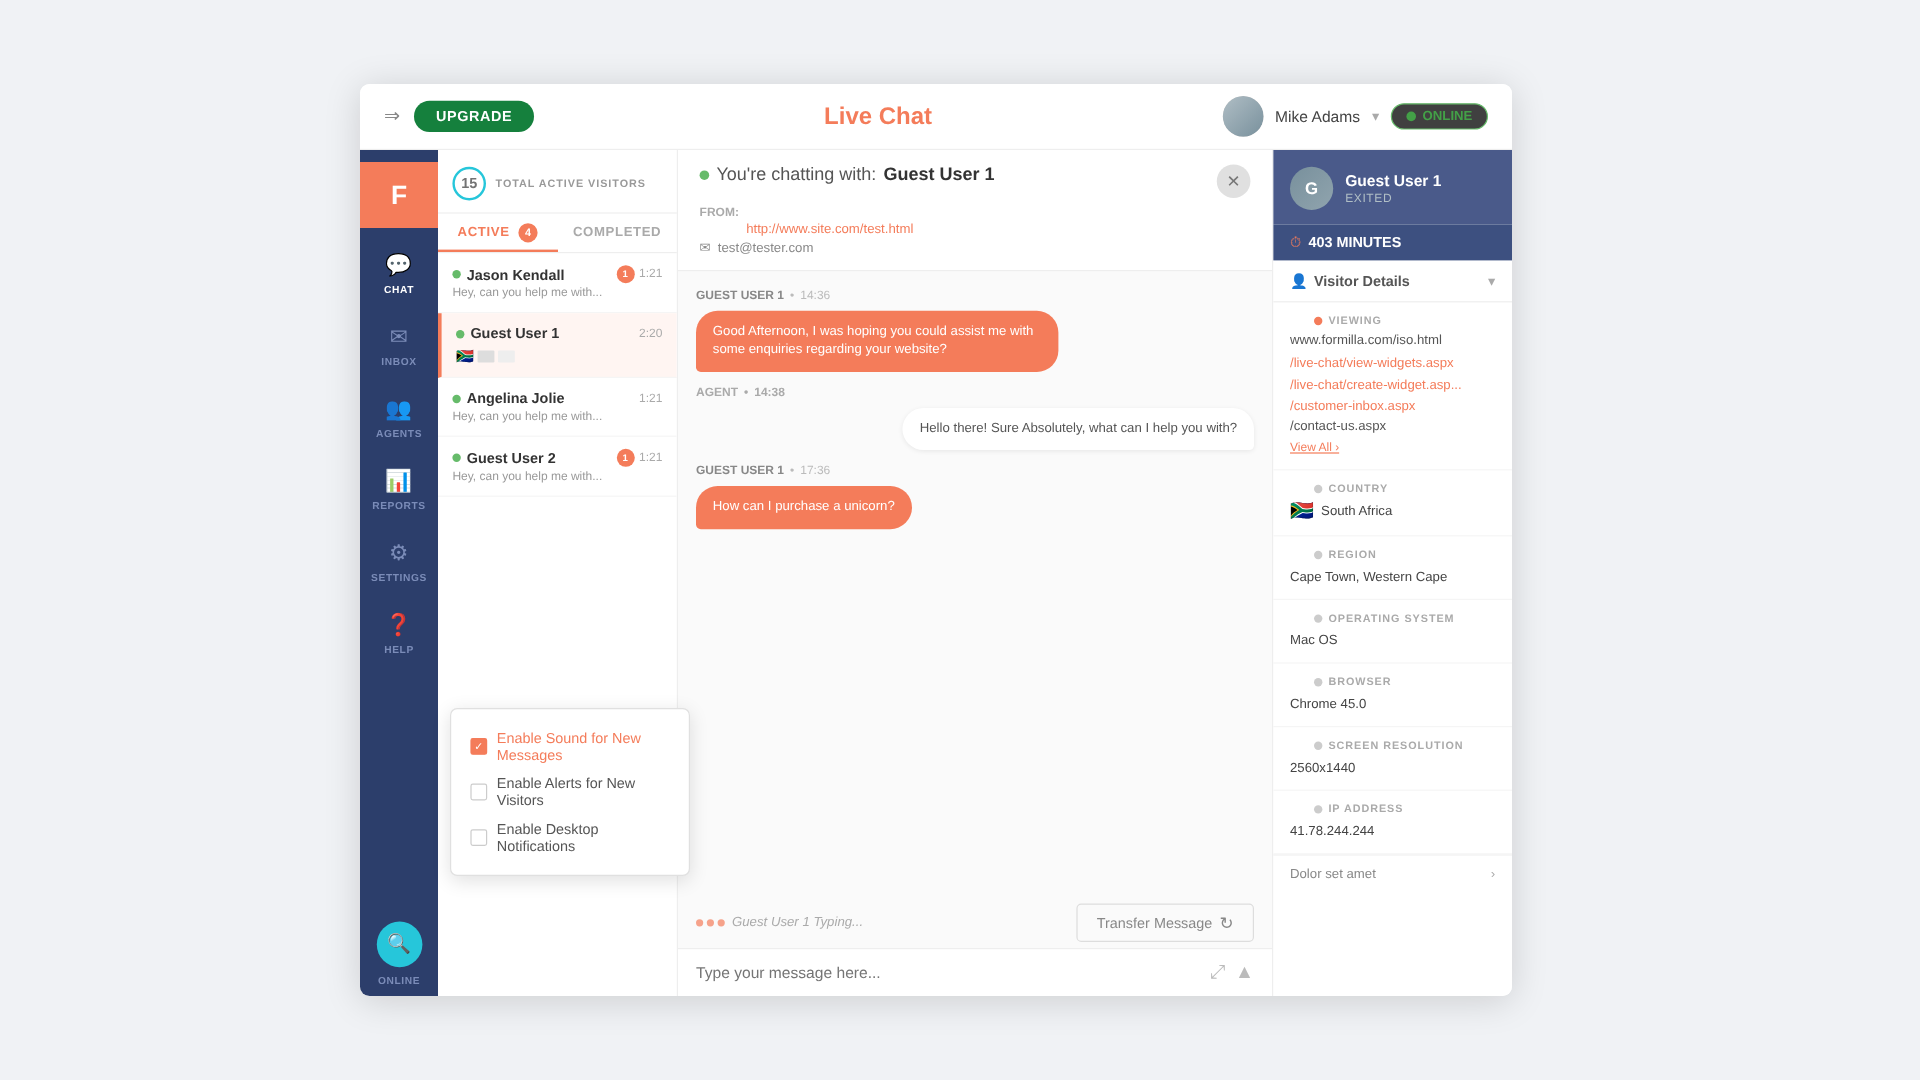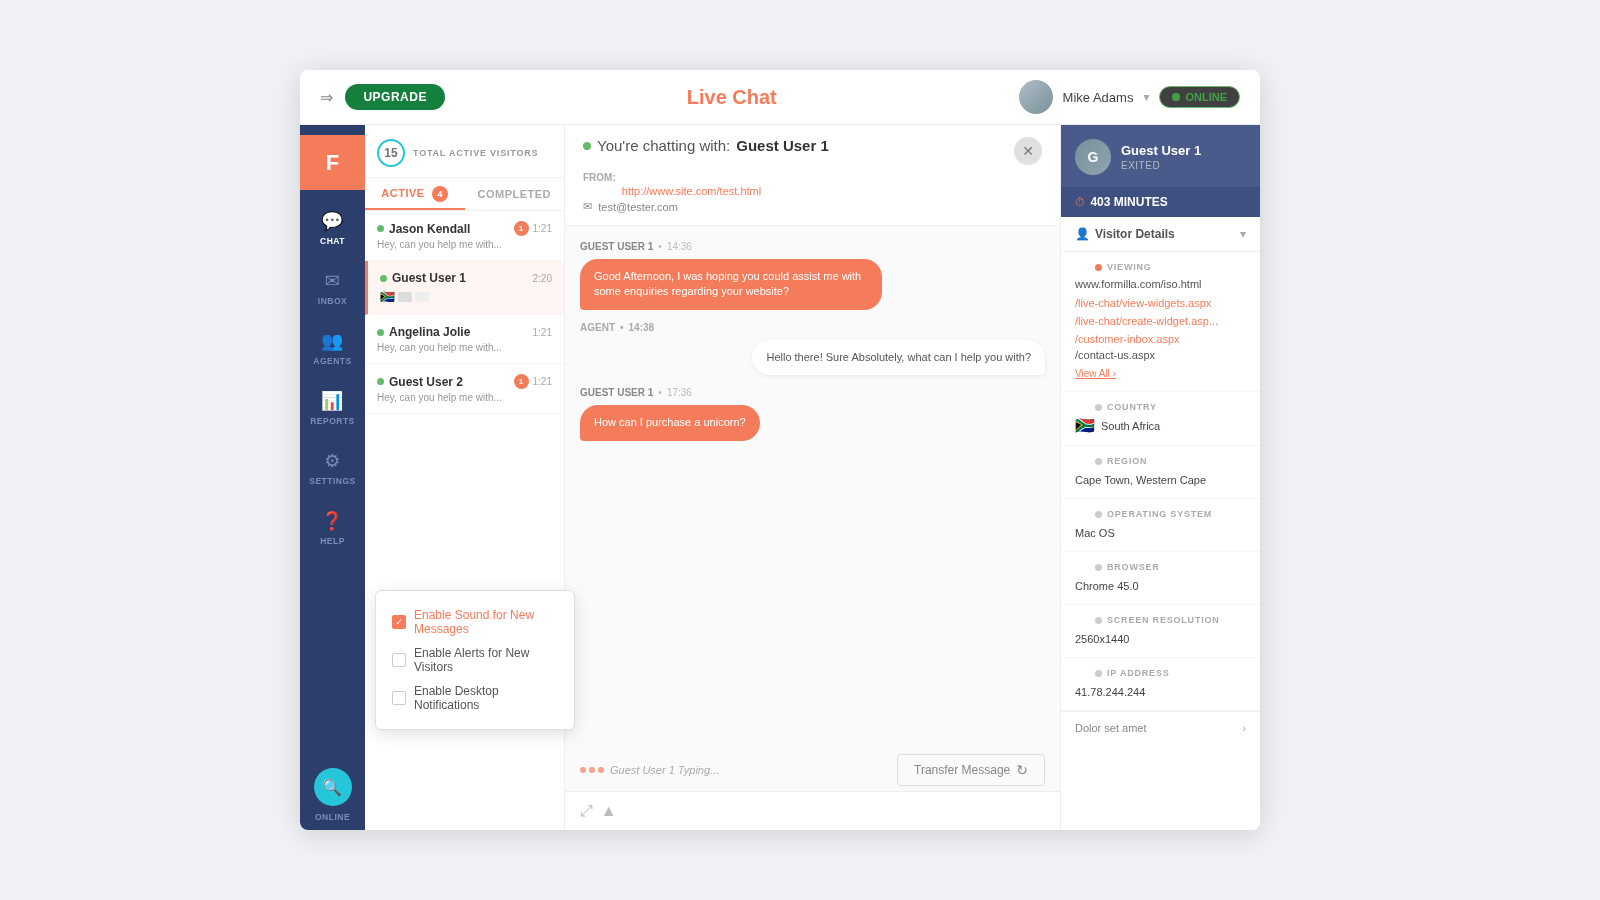--- a/index.html
+++ b/index.html
@@ -485,20 +485,21 @@
           </div>
           <span class="typing-text">Guest User 1 Typing...</span>
         </div>
         <button class="transfer-btn">
           <span>Transfer Message</span>
           <span style="font-size:14px;">↻</span>
         </button>
       </div>
 
       <div class="chat-input-bar">
+        <input class="chat-input" type="text" placeholder="Type your message here..." style="">
         <div class="input-icons">
           <button class="input-icon-btn">⤢</button>
           <button class="input-icon-btn">▲</button>
         </div>
       </div>
     </div>
 
     <div class="right-panel">
       <div class="guest-header">
         <div class="guest-avatar">G</div>

